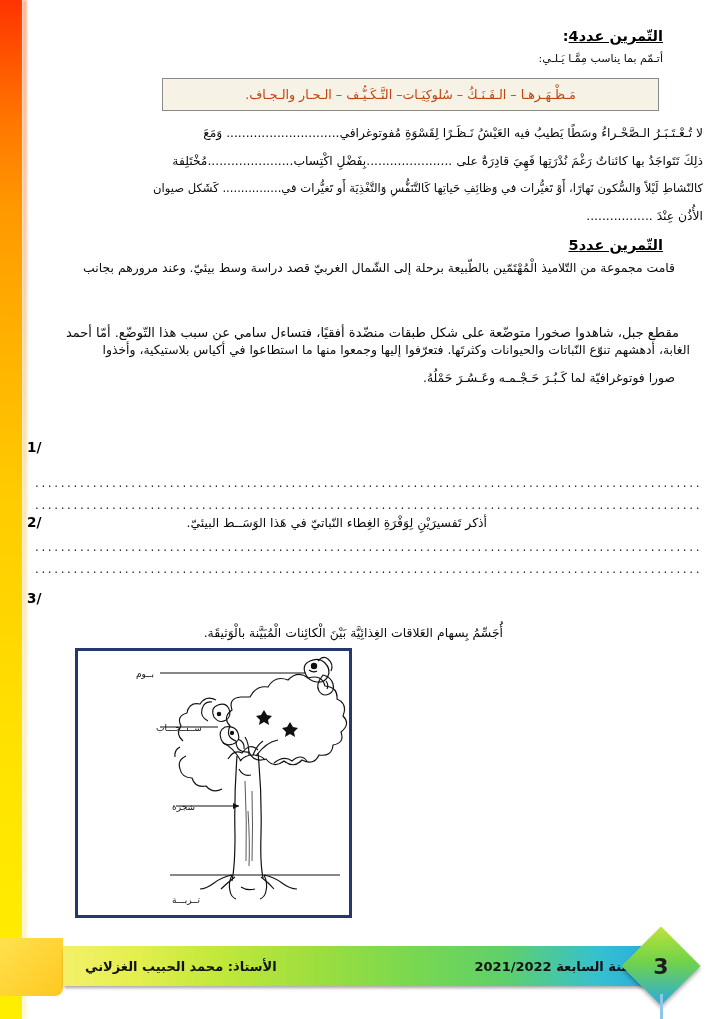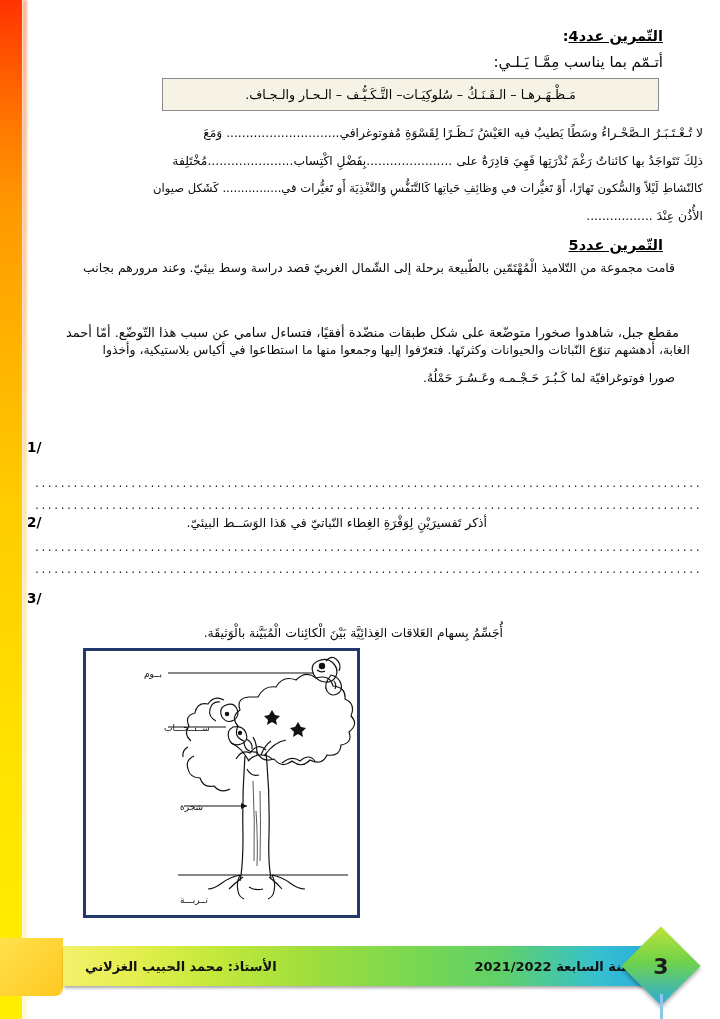--- a/index.html
+++ b/index.html
@@ -56,34 +56,34 @@
   
   .wordbank{
     position:absolute;
     left:135px;top:78px;width:497px;height:33px;
     background:#f6f2e6;
     border:1.3px solid #8a8a8a;
     box-sizing:border-box;
     display:flex;align-items:center;justify-content:center;
   }
   .wordbank span{
-    font-size:12.6px;letter-spacing:.2px;color:#000000;
+    font-size:12.6px;letter-spacing:.2px;color:#c2410c;
     direction:rtl;white-space:nowrap;
   }
 
   
   .dots{
     position:absolute;height:14px;overflow:hidden;
     color:#222;font-size:12px;letter-spacing:2.6px;
     white-space:nowrap;direction:ltr;
   }
 
   
   .figbox{
-    position:absolute;left:56px;top:648px;width:277px;height:270px;
+    position:absolute;left:48px;top:648px;width:277px;height:270px;
     background:#ffffff;
     border:3px solid #23386b;
     box-sizing:border-box;
   }
   .figbox svg{display:block;}
 
   
   .footer-wrap{ position:absolute;left:0;top:938px;width:720px;height:58px; }
   .foot-yellow{
     position:absolute;left:0;top:0;width:63px;height:58px;
@@ -127,21 +127,21 @@
 
 <div class="left-rail"></div>
 <div class="left-rail-soft"></div>
 
 <div class="page">
 
   <div class="ex-title ar" style="right:57px;top:28px;">
     <span class="u">التّمرين عدد</span><span class="u">4</span><span>:</span>
   </div>
 
-  <div class="line ar" style="right:57px;top:52px;font-size:15px;">أتـمّم بما يناسب مِمَّـا يَـلـي:</div>
+  <div class="line ar" style="right:57px;top:52px;font-size:11px;">أتـمّم بما يناسب مِمَّـا يَـلـي:</div>
 
   <div class="wordbank">
     <span>مَـظْـهَـرهـا – الـفَـنَـكُ – سُلوكِيَـات– التَّـكَـيُّـف – الـحـار والـجـاف.</span>
   </div>
 
   <div class="line ar" style="right:17px;top:125px;">لا تُـعْـتَـبَـرُ الـصَّحْـراءُ وسَطًا يَطيبُ فيه العَيْشُ نَـظَـرًا لِقَسْوَةِ مُفوتوغرافي............................. وَمَعَ</div>
   <div class="line ar" style="right:17px;top:153px;">ذلِكَ تَتَواجَدُ بها كائناتٌ رَغْمَ نُدْرَتِها فَهِيَ قادِرَةٌ على ......................بِفَضْلِ اكْتِساب......................مُخْتَلِفة</div>
   <div class="line ar sm" style="right:17px;top:181px;">كالنّشاطِ لَيْلاً وَالسُّكون نَهارًا، أَوْ تَغيُّرات في وَظائِفِ حَياتِها كَالتَّنَفُّسِ وَالتَّغْذِيَة أَو تَغيُّرات في................ كَشَكل صيوان</div>
   <div class="line ar" style="right:17px;top:208px;">الأُذُن عِنْدَ .................</div>
 

